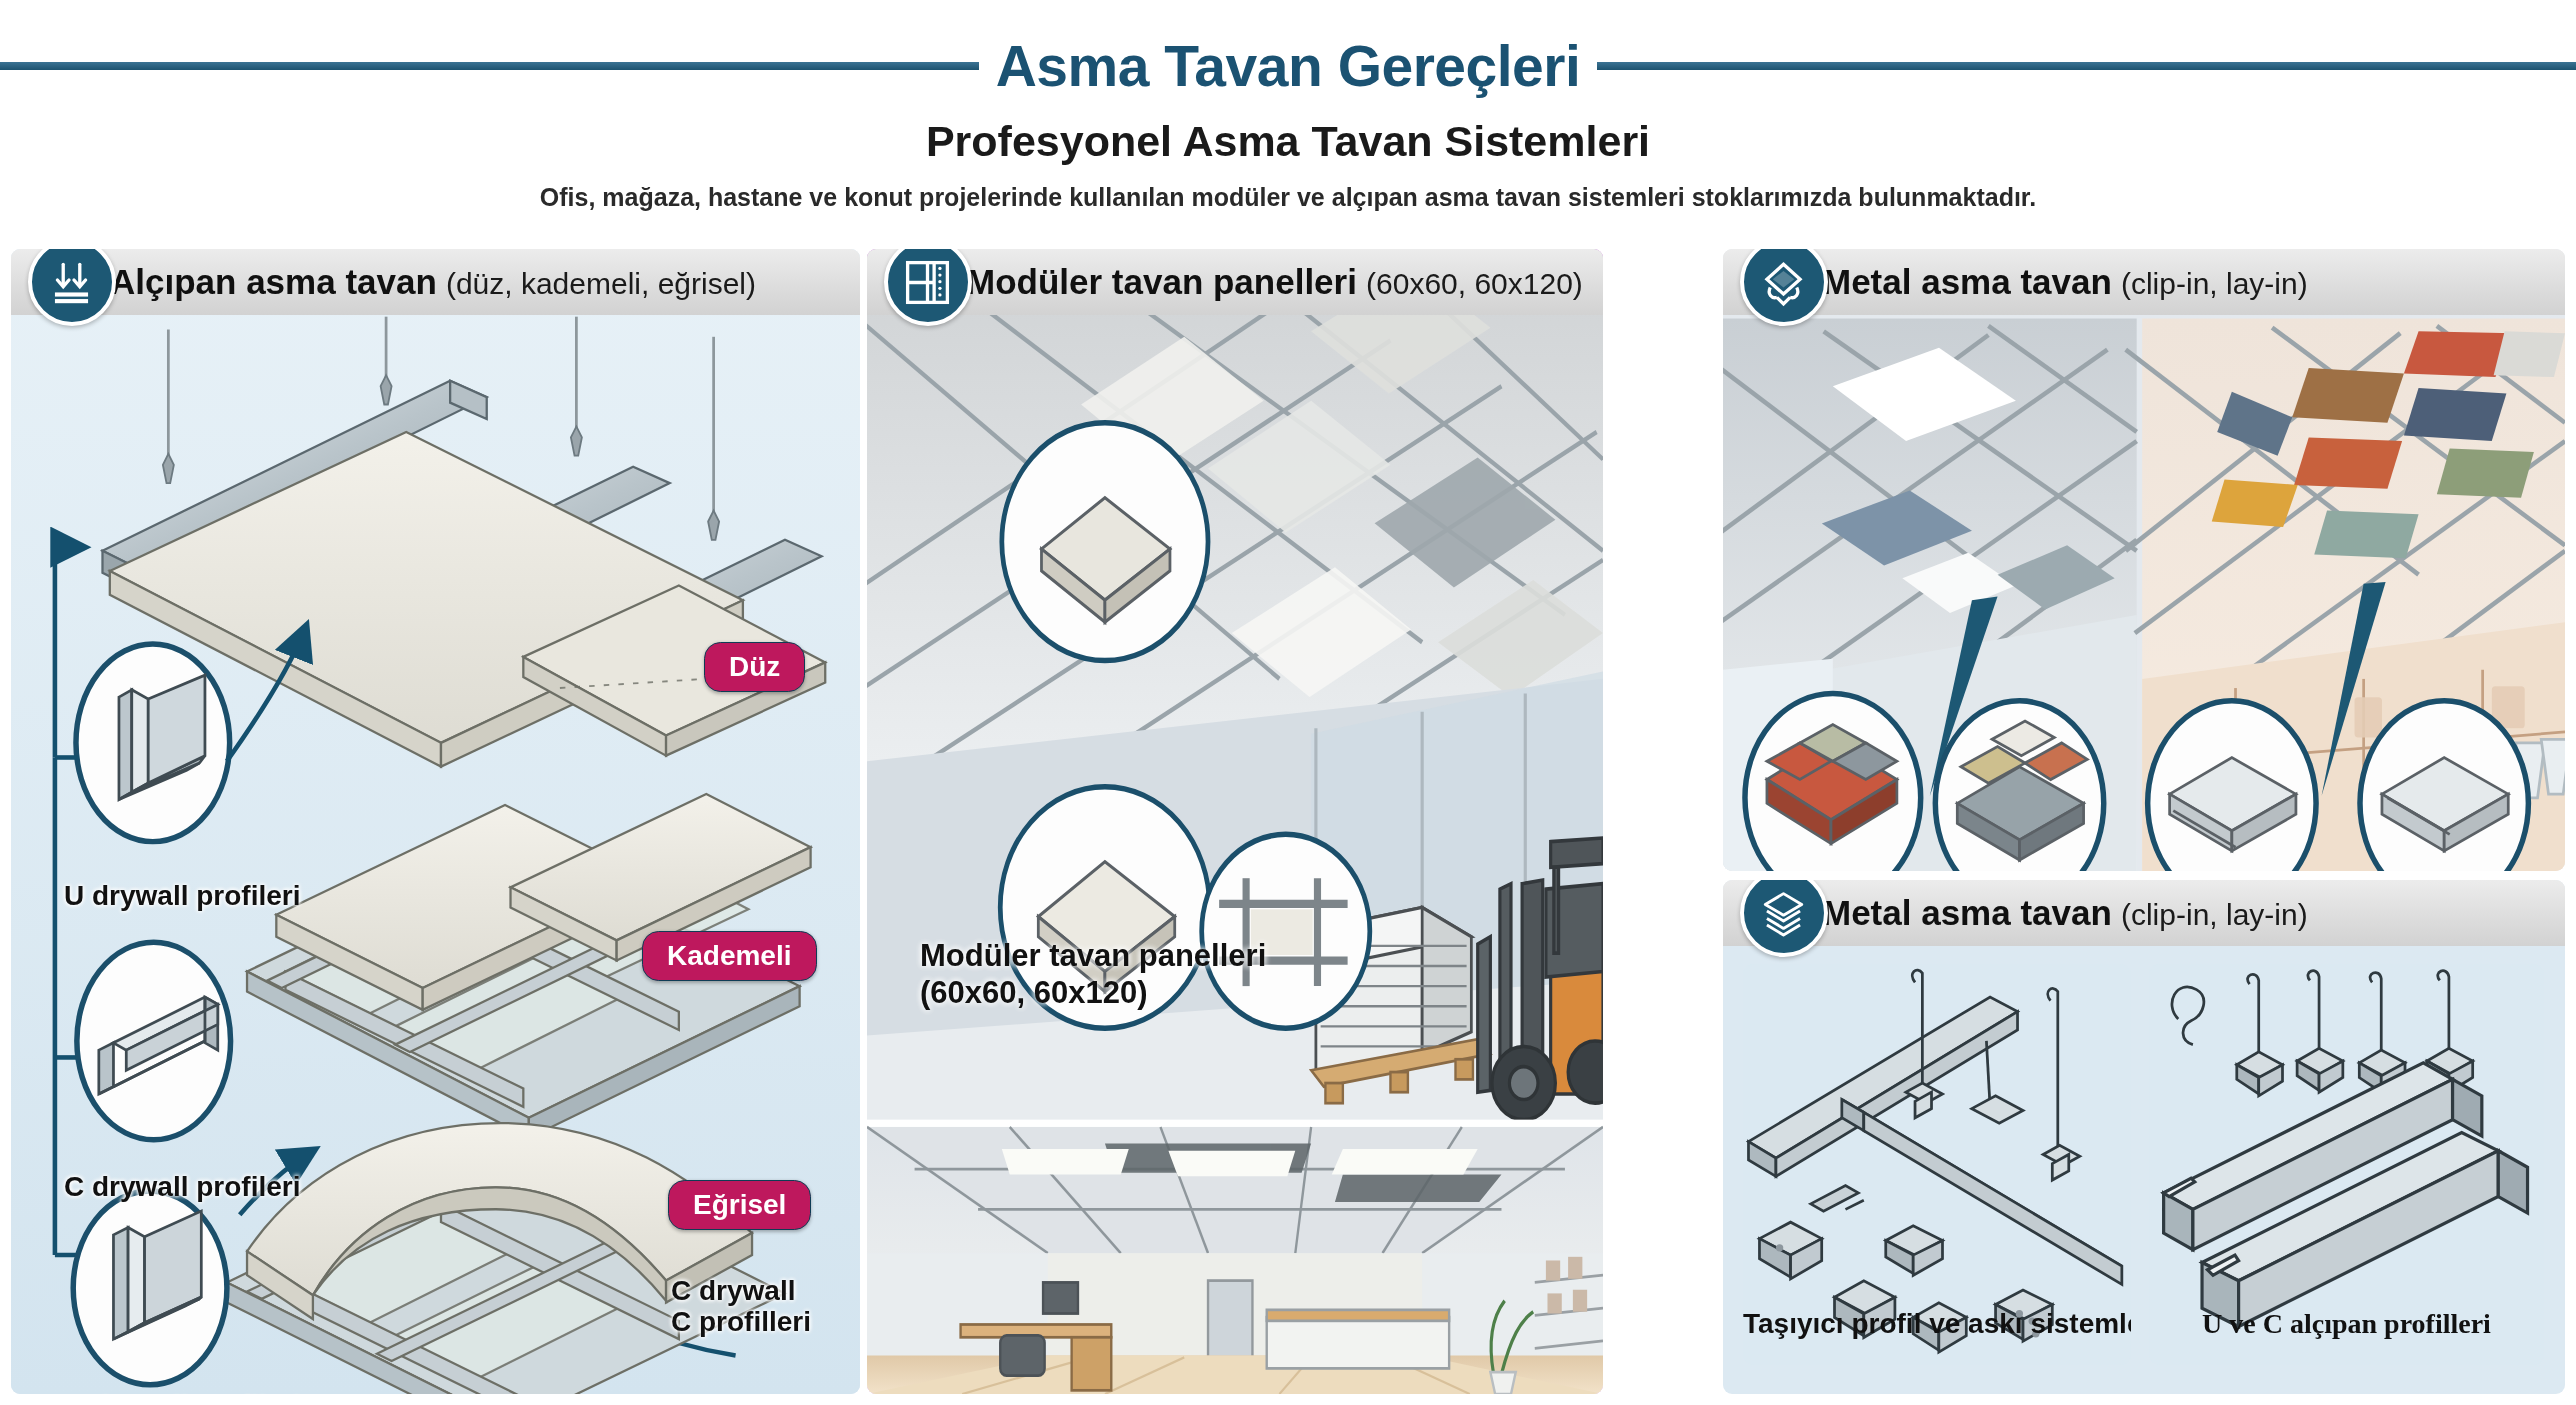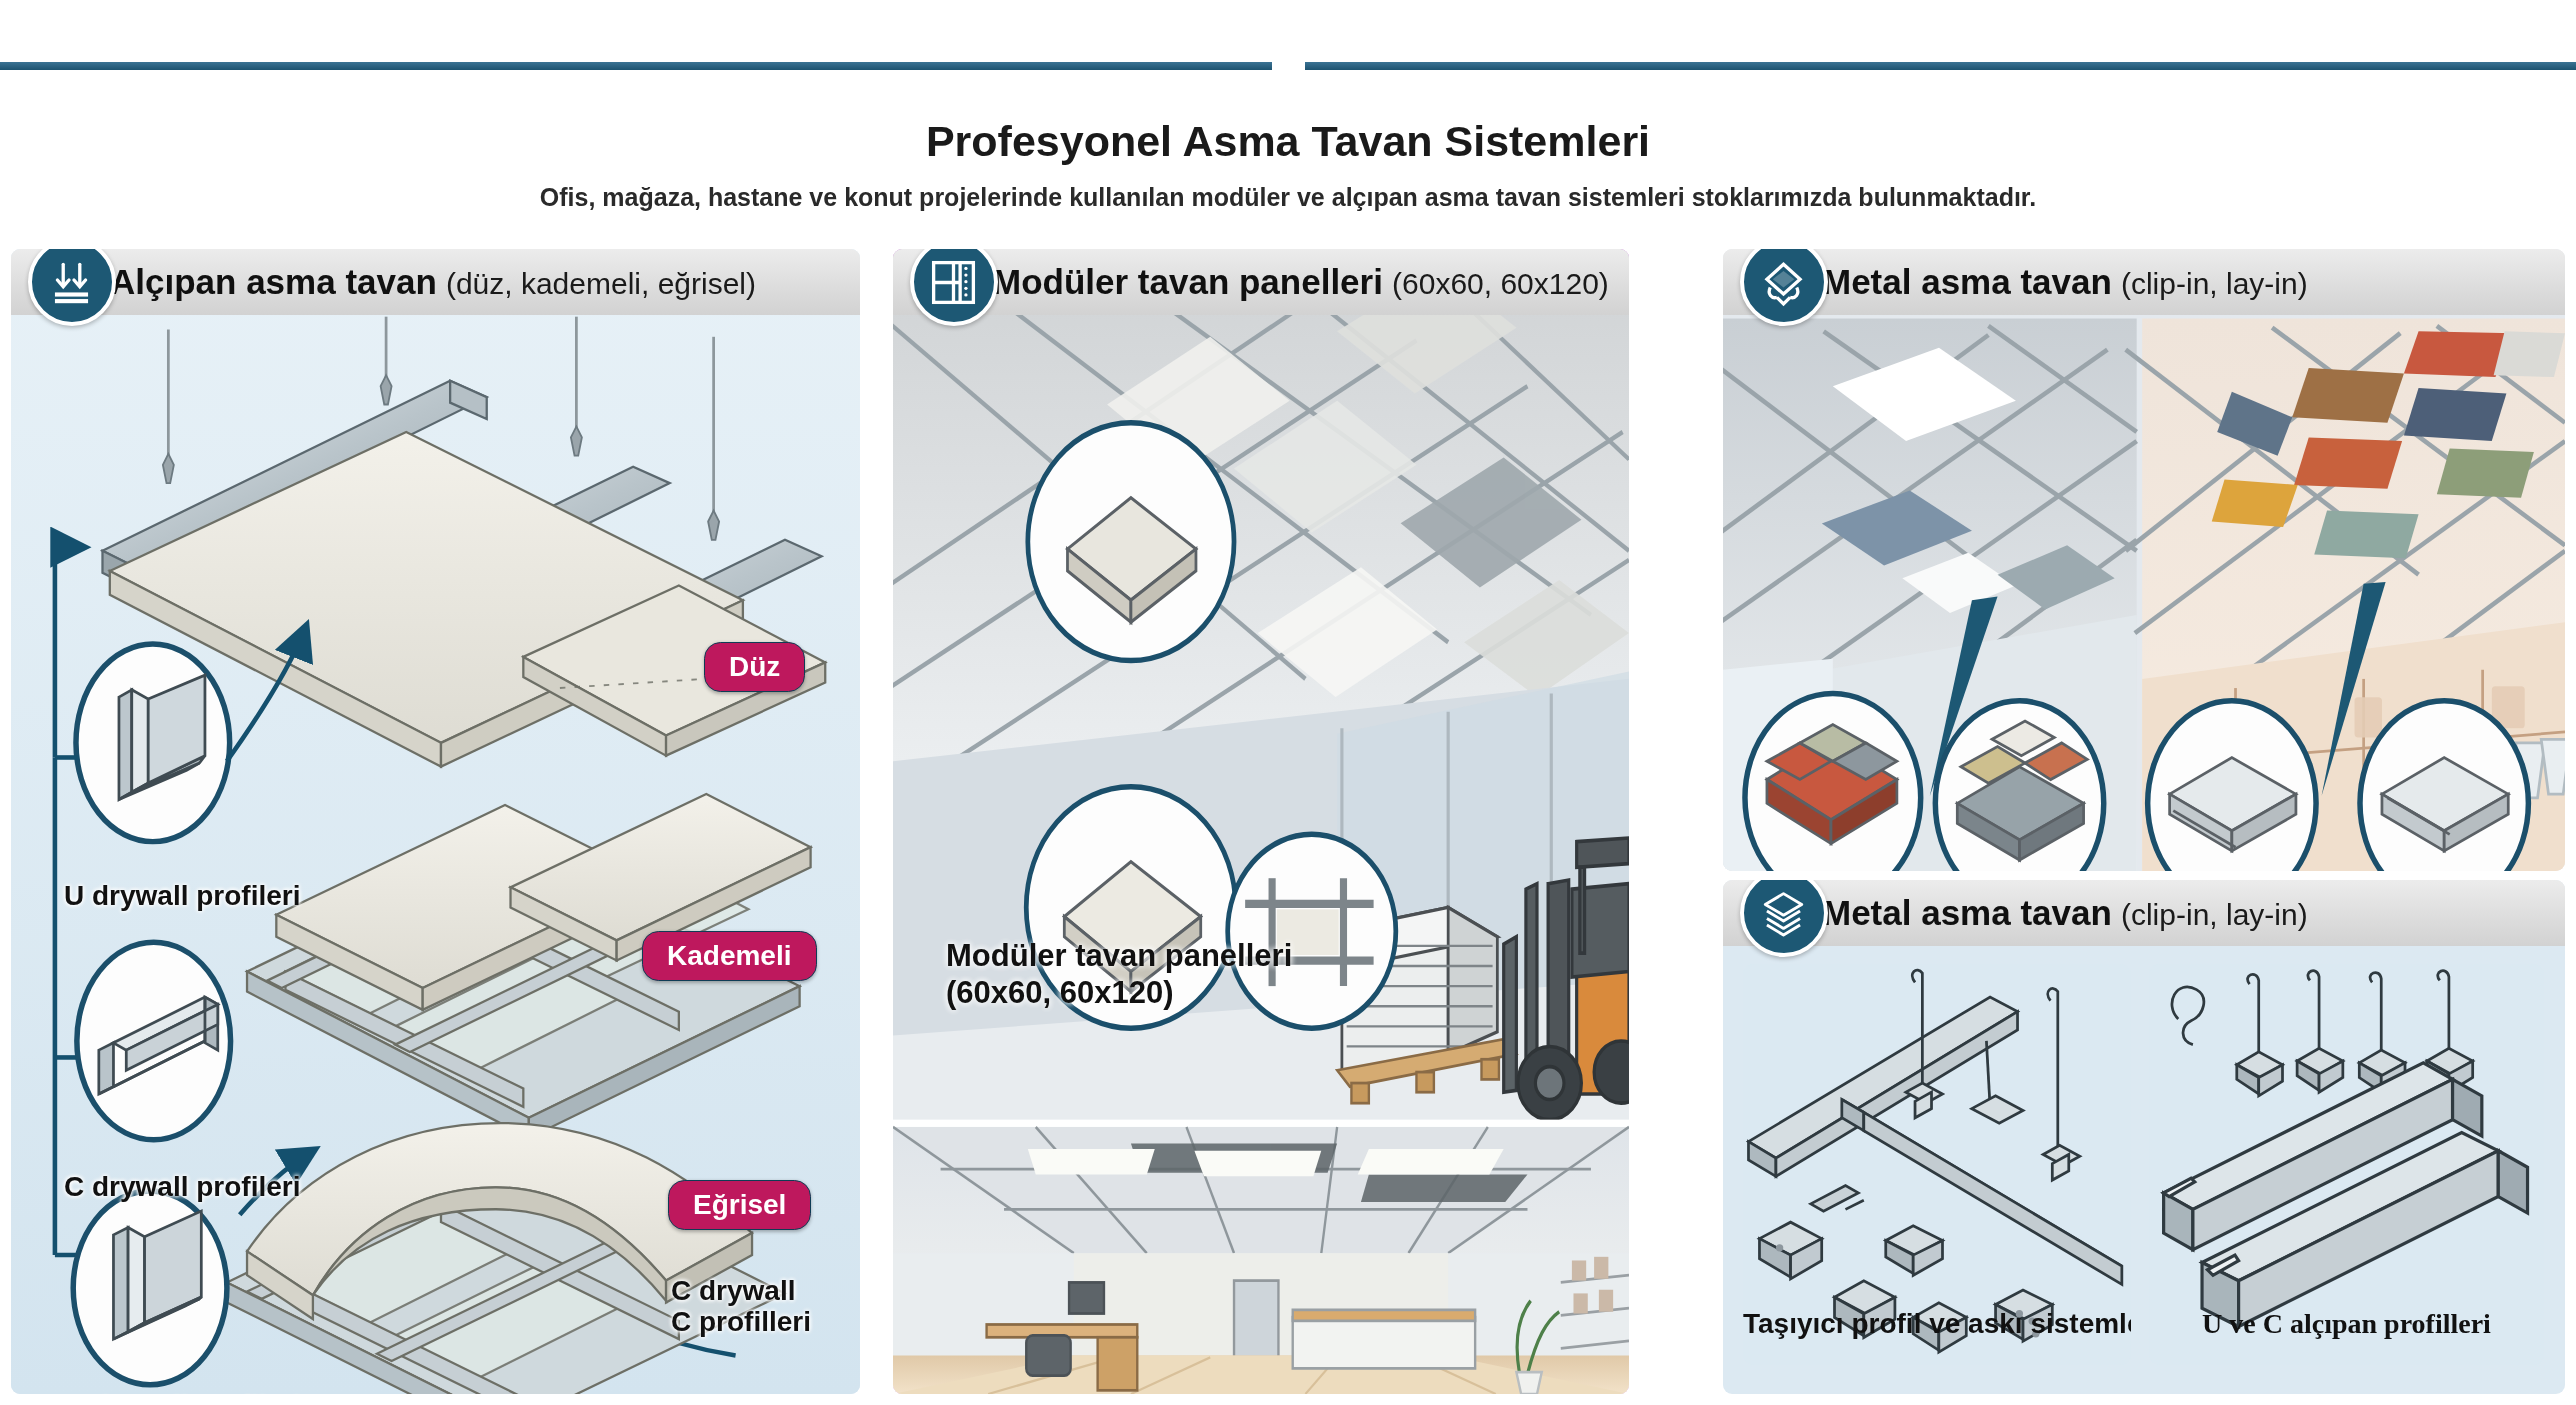--- a/index.html
+++ b/index.html
@@ -26,21 +26,21 @@
     font-size:43px; font-weight:bold; color:#1a1a1a; white-space:nowrap;
   }
   .sub-desc {
     position:absolute; left:0; top:183px; width:2576px; text-align:center;
     font-size:25px; font-weight:600; color:#2a2a2a; white-space:nowrap;
   }
 
   
   .panel { position:absolute; overflow:hidden; border-radius:9.1px; }
   .p-left   { left:11px;   top:249px;  width:849px;  height:1145px; background:#dce9f2; }
-  .p-mid    { left:867px;  top:249px;  width:736px;  height:1145px; background:#d946ef;margin-left:26px; }
+  .p-mid    { left:867px;  top:249px;  width:736px;  height:1145px; background:#d946ef; }
   .p-rtop   { left:1723px; top:249px;  width:842px;  height:622px;  background:#e4e9ee; }
   .p-rbot   { left:1723px; top:880px;  width:842px;  height:514px;  background:#dce9f2; }
 
   
   .bar {
     position:absolute; left:0; top:0; width:100%; height:66px;
     background:linear-gradient(180deg,#ececec 0%, #dcdcdc 60%, #d2d2d2 100%);
     display:flex; align-items:center; z-index:30;
   }
   .bar-text { margin-left:99px; white-space:nowrap; display:flex; align-items:baseline; gap:9.1px;justify-content:space-between; }
@@ -90,20 +90,21 @@
   }
 </style>
 </head>
 <body>
 
 <div id="root">
 
   <div class="header">
     <div class="title-row">
       <div class="rule left"></div>
+      <div class="main-title">Asma Tavan Gereçleri</div>
       <div class="rule right"></div>
     </div>
     <div class="sub-title">Profesyonel Asma Tavan Sistemleri</div>
     <div class="sub-desc">Ofis, mağaza, hastane ve konut projelerinde kullanılan modüler ve alçıpan asma tavan sistemleri stoklarımızda bulunmaktadır.</div>
   </div>
 
   <div class="panel p-left">
 
     <svg class="art" viewBox="0 0 928 1252" preserveAspectRatio="none">
       <defs>

